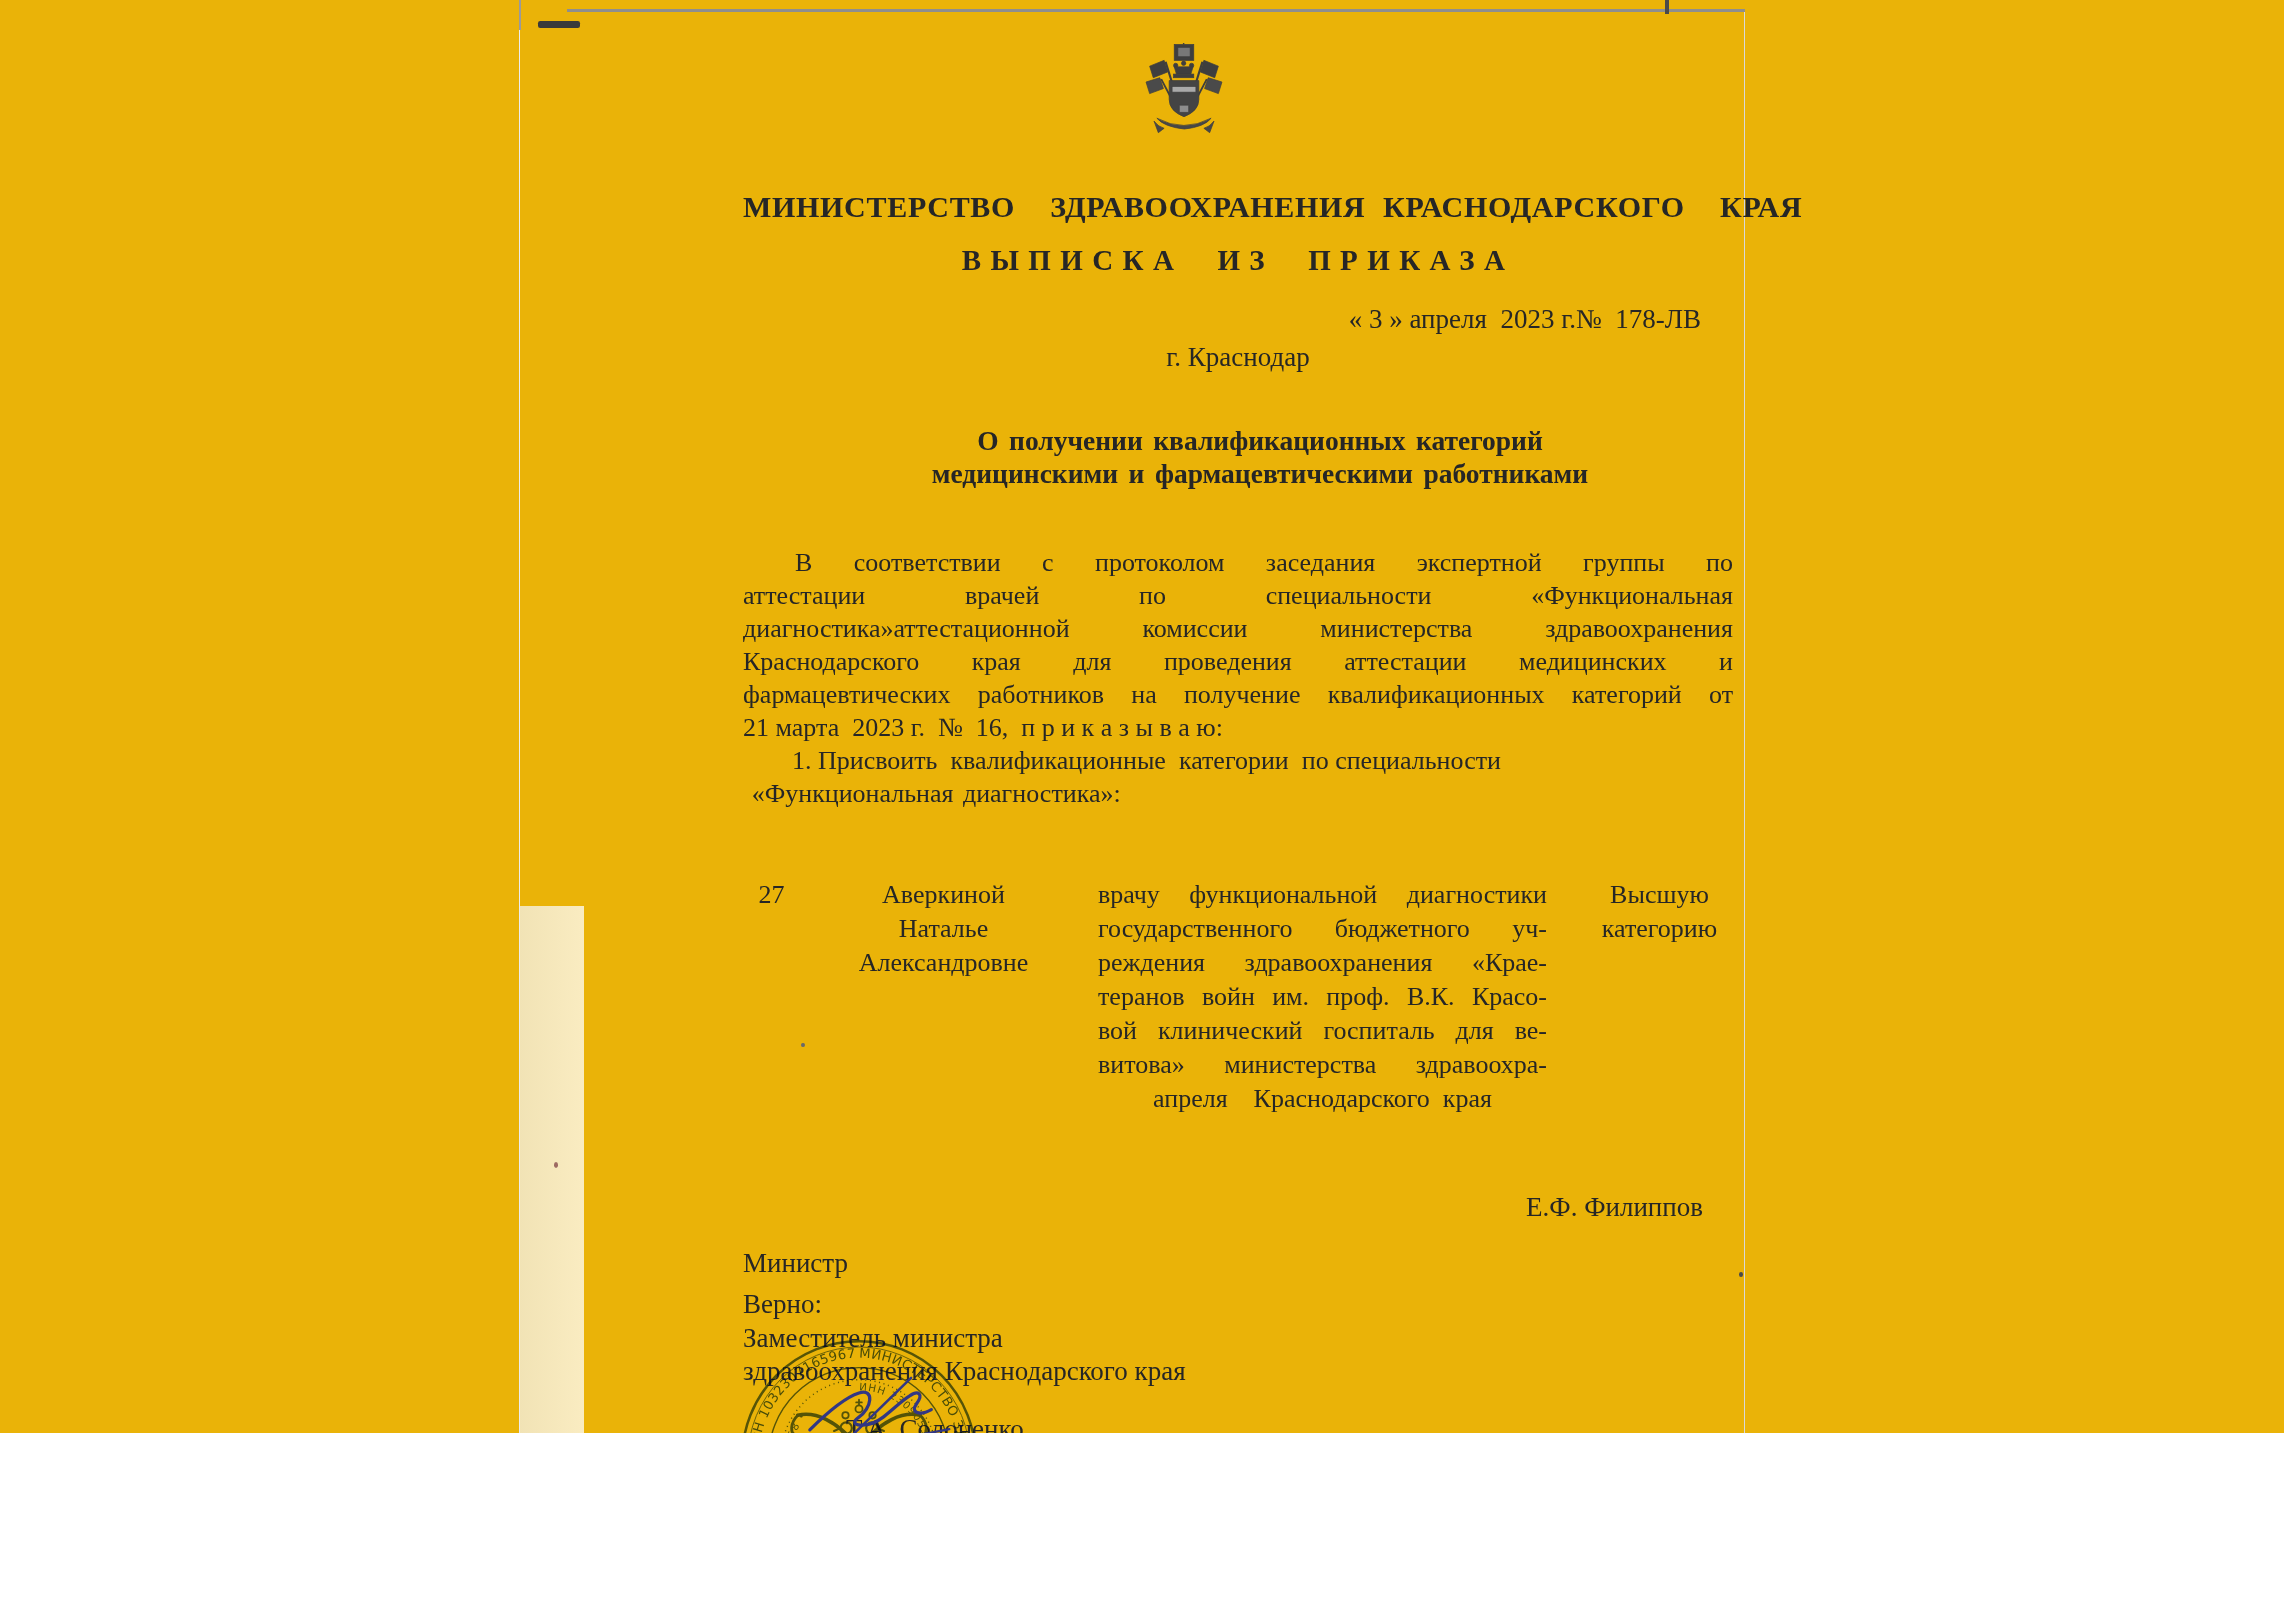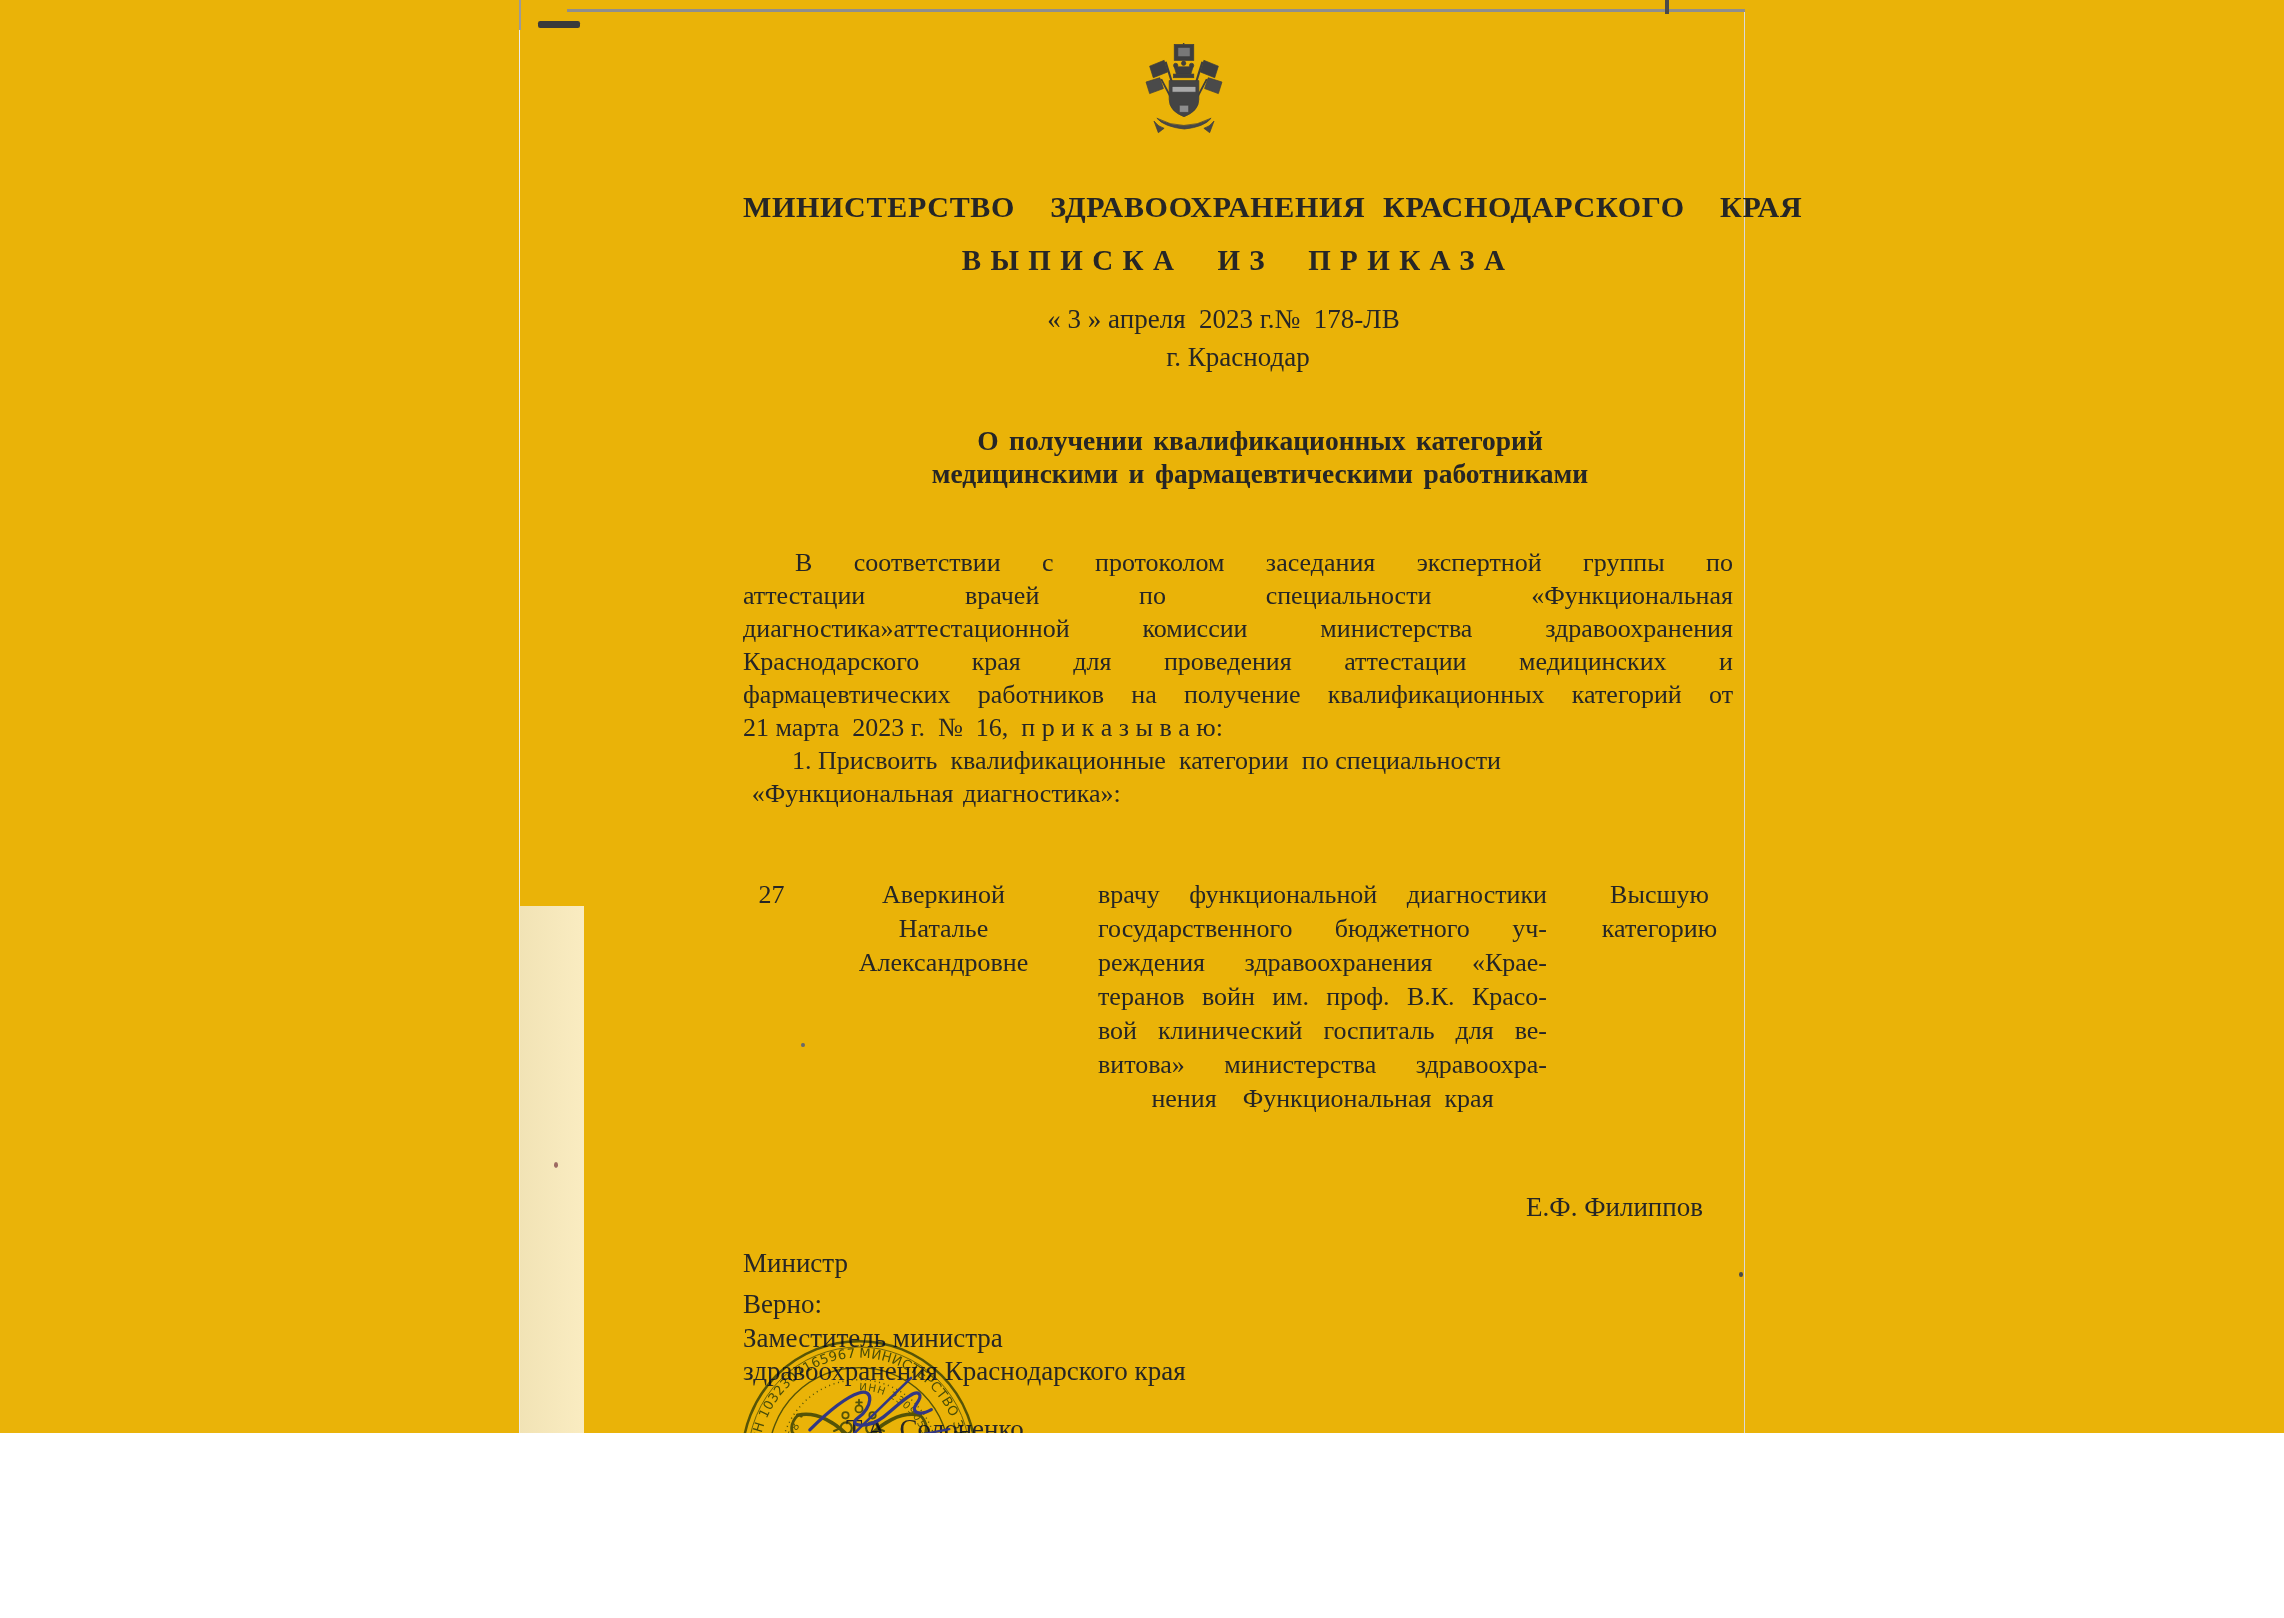--- a/index.html
+++ b/index.html
@@ -15,21 +15,21 @@
   .right-edge{left:1744px;top:9.4px;width:1.4px;height:1609px;background:#d9d9d9;}
   .left-edge{left:519px;top:0;width:1.4px;height:1618px;background:#ececec;}
   .left-band{left:520px;top:906px;width:64px;height:712px;
              background:linear-gradient(to right,#f4f3ef,#ffffff);opacity:.75;}
   .speck{border-radius:50%;}
   
   .ministry{left:743px;top:190px;width:990px;text-align:center;font-weight:bold;
             font-size:30px;letter-spacing:0.7px;word-spacing:9.4px;}
   .vypiska{left:743px;top:244px;width:990px;text-align:center;font-weight:bold;
            font-size:29px;letter-spacing:9.4px;word-spacing:17.4px;}
-  .daterow{left:746px;top:304px;width:955px;display:flex;justify-content:center;font-size:27px;}
+  .daterow{left:746px;top:304px;width:955px;display:flex;justify-content:flex-end;font-size:27px;}
   .city{left:743px;top:342px;width:990px;text-align:center;font-size:27px;}
   .subject{left:765px;top:424px;width:990px;text-align:center;font-weight:bold;
            font-size:27.5px;word-spacing:3.6px;line-height:33px;}
   .bodyblock{left:743px;top:546px;width:990px;font-size:26px;}
   .bodyblock .ln{height:33px;line-height:33px;}
   .jl{text-align:justify;text-align-last:justify;}
   .ind{text-indent:52px;}
   .l7{white-space:pre;text-indent:49px;}
   .l8{white-space:pre;text-indent:8.7px;word-spacing:2.9px;}
   .entry{font-size:26px;}
@@ -135,21 +135,21 @@
     <div class="ln">Наталье</div>
     <div class="ln">Александровне</div>
   </div>
   <div class="abs entry col-pos">
     <div class="ln jl">врачу функциональной диагностики</div>
     <div class="ln jl">государственного бюджетного уч-</div>
     <div class="ln jl">реждения здравоохранения «Крае-</div>
     <div class="ln jl">теранов войн им. проф. В.К. Красо-</div>
     <div class="ln jl">вой клинический госпиталь для ве-</div>
     <div class="ln jl">витова» министерства здравоохра-</div>
-    <div class="ln pre">нения    Функциональная  края</div>
+    <div class="ln pre">апреля    Краснодарского  края</div>
   </div>
   <div class="abs entry col-cat">
     <div class="ln">Высшую</div>
     <div class="ln">категорию</div>
   </div>
 
   <div class="abs minister-label">Министр</div>
   <div class="abs minister-name">Е.Ф. Филиппов</div>
 
   <div class="abs cert" style="top:1288px;">Верно:</div>

